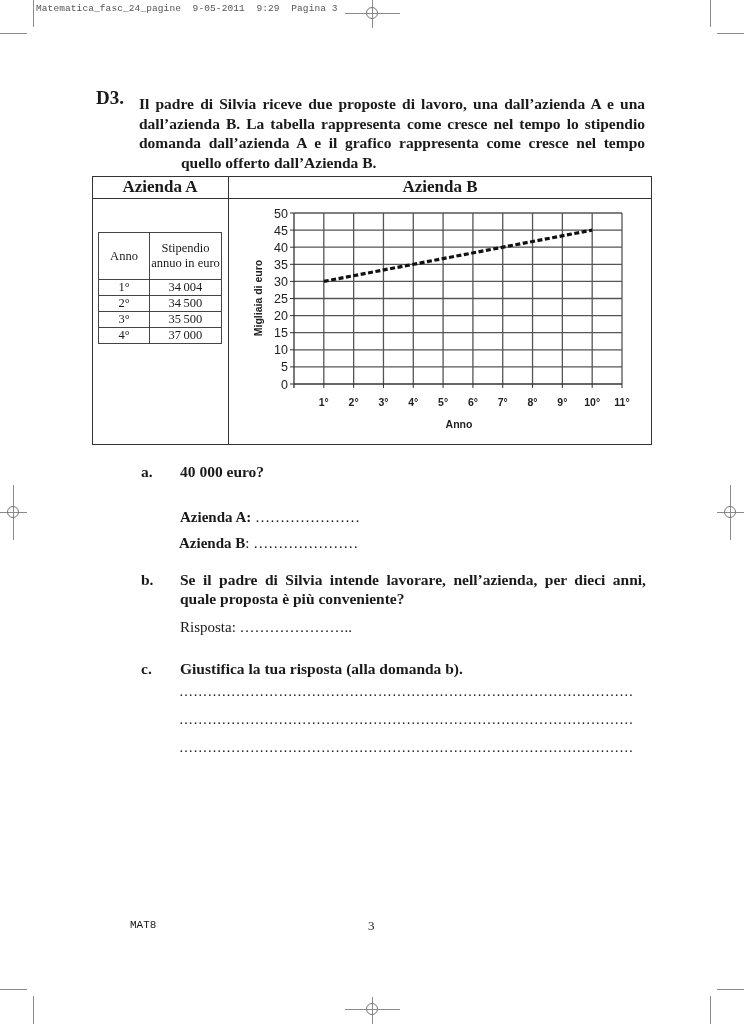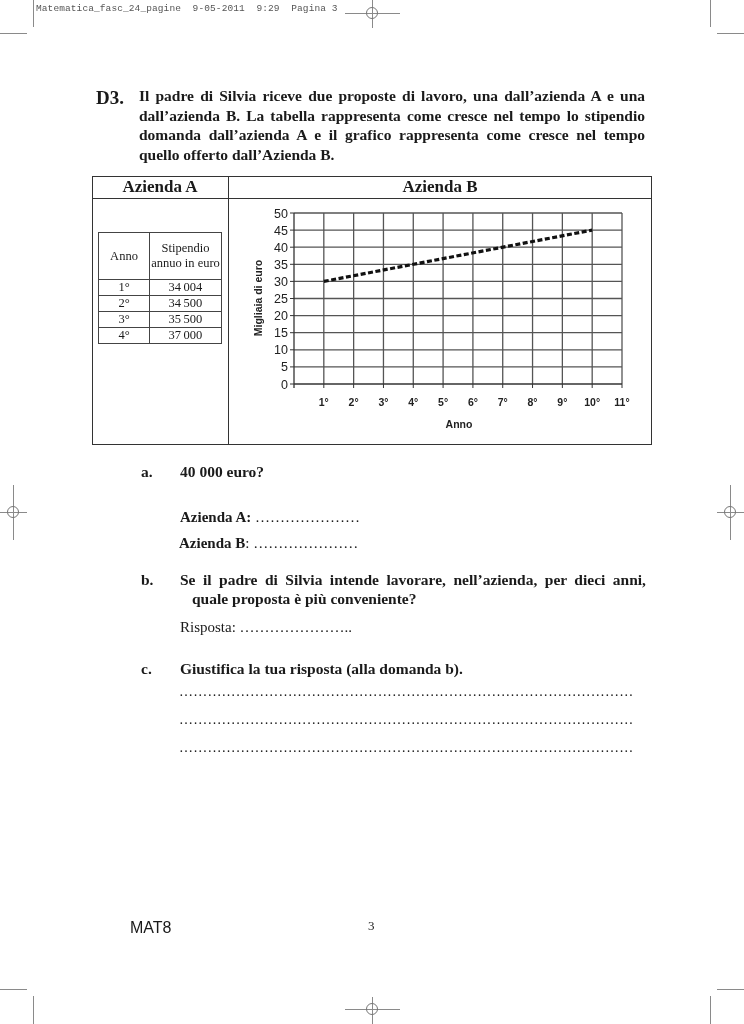--- a/index.html
+++ b/index.html
@@ -15,40 +15,40 @@
   }
   .cropline { position: absolute; background: #8a8a8a; }
   .reg { position: absolute; width: 12px; height: 12px; border: 1px solid #777; border-radius: 50%; box-sizing: border-box; }
 
   .qnum { font-weight: bold; font-size: 19px; }
   .para {
     font-weight: bold; font-size: 15.5px; line-height: 19.5px; text-align: justify;
     text-align-last: left;
   }
   .para .line { display: block; text-align: justify; text-align-last: justify; }
-  .para .line.last { text-align-last: left; }
+  .para .line.last { text-align-last: left; margin-left: 42px; }
 
   .outer-box { left: 92px; top: 176px; width: 560px; height: 269px; border: 1.4px solid #333; box-sizing: border-box; }
   .hdr-row { left: 92px; top: 198px; width: 560px; height: 0; border-top: 1.2px solid #333; }
   .col-div { left: 228px; top: 176px; width: 0; height: 269px; border-left: 1.2px solid #333; }
   .hdr-title { font-weight: bold; font-size: 17px; text-align: center; }
 
   table.tA {
     position: absolute; left: 98px; top: 232px; width: 124px;
     border-collapse: collapse; font-size: 12.5px; line-height: 15px;
   }
   table.tA td { border: 1.2px solid #444; text-align: center; padding: 0 1px; vertical-align: middle; }
   table.tA td.hd { font-weight: normal; }
   table.tA td.c1 { width: 48px; }
 
   .q-text { font-weight: bold; font-size: 15.5px; line-height: 19px; }
   .ans { font-size: 15px; }
   .ans b { font-weight: bold; }
   .dots { font-size: 14px; letter-spacing: 0.2px; white-space: nowrap; overflow: hidden; }
-  .footer { font-family: Liberation Sans, sans-serif; font-size: 16px; padding-left: 33px; }
+  .footer { font-family: Liberation Mono, monospace; font-size: 11px; padding-left: 33px; }
   .pagenum { font-family: "Liberation Serif", serif; font-size: 13px; }
 
   svg text { font-family: "Liberation Sans", sans-serif; }
 </style>
 </head>
 <body>
 
 <div class="abs slug">Matematica_fasc_24_pagine  9-05-2011  9:29  Pagina 3</div>
 
 <div>
@@ -83,21 +83,21 @@
   </div>
 
   <div>
     <div class="cropline" style="left:345px;top:1009px;width:55px;height:1px;"></div>
     <div class="cropline" style="left:372px;top:997px;width:1px;height:27px;"></div>
     <div class="reg" style="left:366px;top:1003px;"></div>
   </div>
 </div>
 
 <div class="abs qnum" style="left:96px;top:87px;">D3.</div>
-<div class="abs para" style="left:139px;top:86px;width:506px;">
+<div class="abs para" style="left:139px;top:94px;width:506px;">
   <span class="line">Il padre di Silvia riceve due proposte di lavoro, una dall’azienda A e una</span>
   <span class="line">dall’azienda B. La tabella rappresenta come cresce nel tempo lo stipendio</span>
   <span class="line">domanda dall’azienda A e il grafico rappresenta come cresce nel tempo</span>
   <span class="line last">quello offerto dall’Azienda B.</span>
 </div>
 
 <div class="abs outer-box"></div>
 <div class="abs hdr-row"></div>
 <div class="abs col-div"></div>
 <div class="abs hdr-title" style="left:92px;top:177px;width:136px;">Azienda A</div>
@@ -218,21 +218,21 @@
   <span>…………………</span>
 </div>
 <div class="abs ans" style="left:179px;top:535px;">
   <b>Azienda B</b><span>:</span>
   <span>…………………</span>
 </div>
 
 <div class="abs q-text" style="left:141px;top:570px;">b.</div>
 <div class="abs q-text" style="left:180px;top:570px;width:466px;">
   <span style="display:block;text-align:justify;text-align-last:justify;">Se il padre di Silvia intende lavorare, nell’azienda, per dieci anni,</span>
-  <span style="display:block;margin-left:12px;">quale proposta è più conveniente?</span>
+  <span style="display:block;">quale proposta è più conveniente?</span>
 </div>
 <div class="abs ans" style="left:180px;top:619px;">
   <span>Risposta:</span>
   <span>…………………..</span>
 </div>
 
 <div class="abs q-text" style="left:141px;top:659px;">c.</div>
 <div class="abs q-text" style="left:180px;top:659px;text-align:right;">Giustifica la tua risposta (alla domanda b).</div>
 <div class="abs dots" style="left:179px;top:684px;width:460px;">……………………………………………………………………………………</div>
 <div class="abs dots" style="left:179px;top:712px;width:460px;">……………………………………………………………………………………</div>

